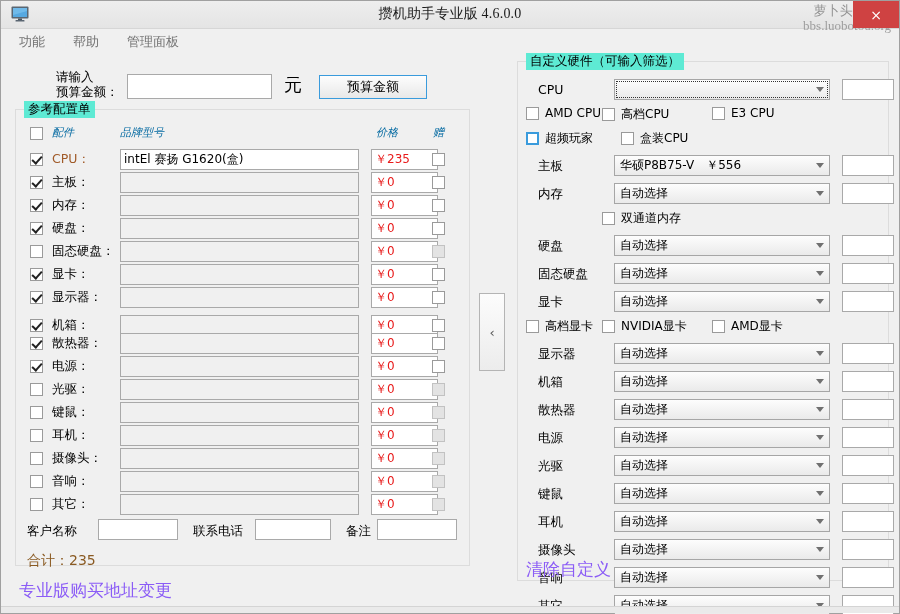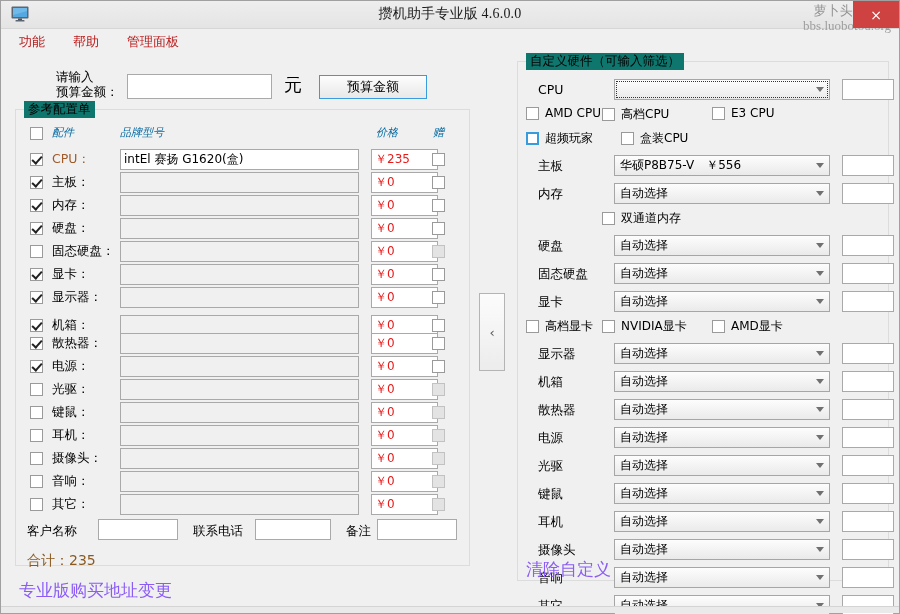--- a/index.html
+++ b/index.html
@@ -43,21 +43,21 @@
     pointer-events:none;opacity:.95;
     font-family:"Liberation Serif","DejaVu Serif",serif;
   }
   .watermark .wm2{font-size:13px;color:#9a9a9a;}
 
   
   .menubar{
     height:26px;padding-left:14px;display:flex;align-items:center;gap:20px;
     background:#f0f0f0;
   }
-  .menuitem{font-size:13px;color:#b91c1c;padding:2px 4px;cursor:default;}
+  .menuitem{font-size:13px;color:#737373;padding:2px 4px;cursor:default;}
 
   
   .tbox{
     background:#fff;border:1px solid #a9a9a9;box-sizing:border-box;
     font-size:12px;padding:1px 3px;color:#000;outline:none;
     font-family:"DejaVu Sans","Liberation Sans",sans-serif;
   }
   .tbox.ro{background:#f0f0f0;}
   .chk{
     width:13px;height:13px;box-sizing:border-box;
@@ -67,21 +67,21 @@
   .chk.on:after{
     content:"";position:absolute;left:3px;top:0px;width:4px;height:8px;
     border:solid #222;border-width:0 2px 2px 0;transform:rotate(42deg);
   }
   .chk.dis{background:#e3e3e3;border-color:#c2c2c2;}
   .chk.focus{border:2px solid #3a9bdc;}
   .group{
     position:absolute;border:1px solid #dcdcdc;box-sizing:border-box;
   }
   .group > .glabel{
-    position:absolute;top:-9px;left:8px;background:#0f766e;
+    position:absolute;top:-9px;left:8px;background:#5eead4;
     padding:0 4px;font-size:12.5px;color:#000;
   }
   .combo{
     position:relative;box-sizing:border-box;height:21px;
     background:linear-gradient(#fdfdfd,#eaeaea);
     border:1px solid #a6a6a6;font-size:12px;color:#000;
     display:flex;align-items:center;padding-left:5px;cursor:pointer;
     font-family:"DejaVu Sans","Liberation Sans",sans-serif;
   }
   .combo .arrowbox{

